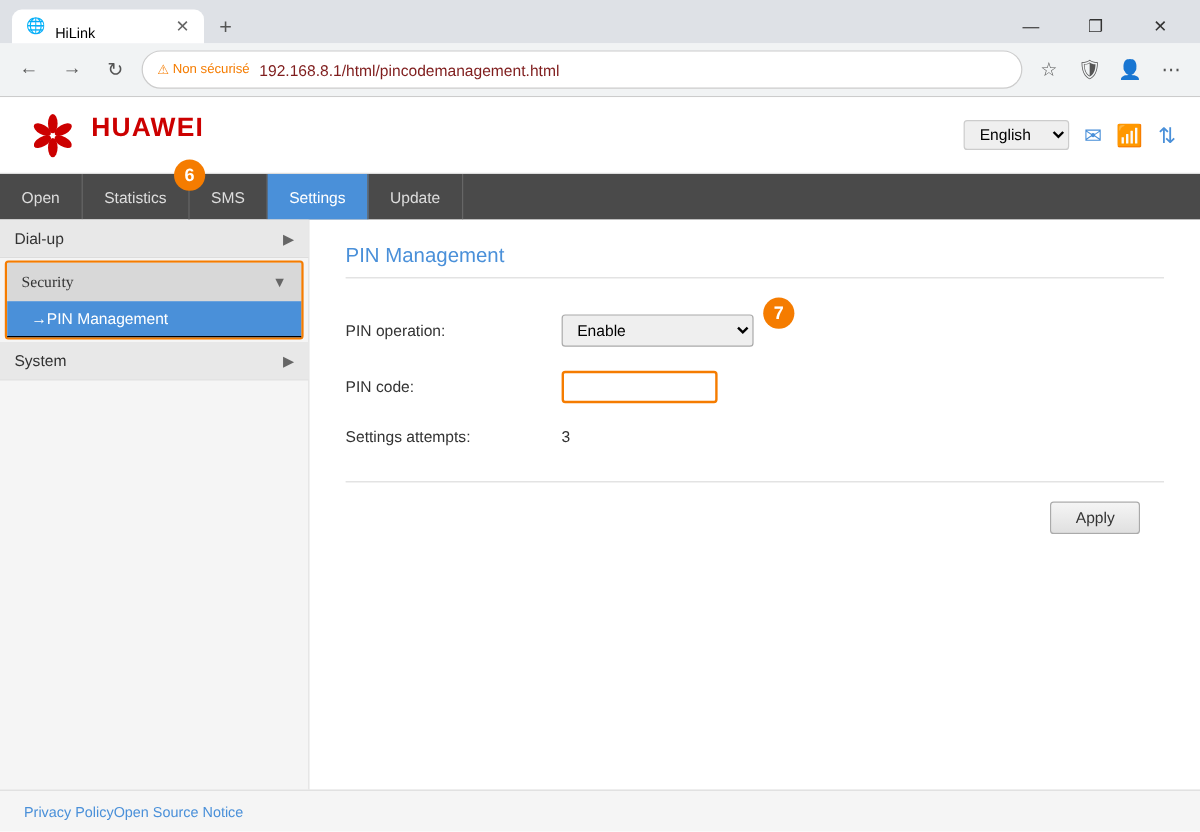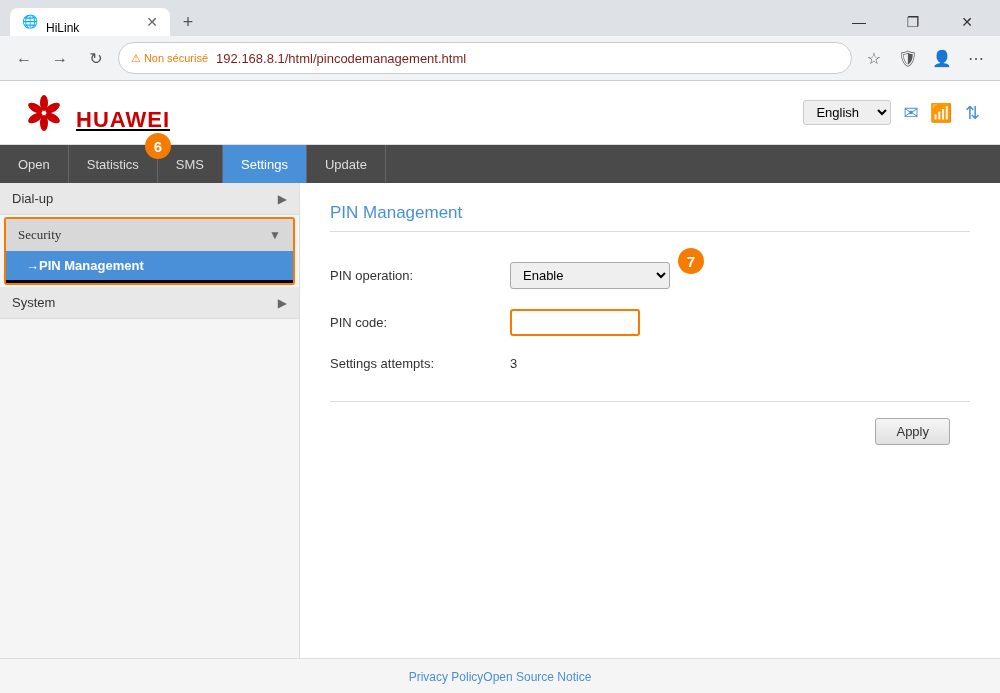--- a/index.html
+++ b/index.html
@@ -22,58 +22,58 @@
     .address-bar-security { font-size: 11px; color: #f57c00; display: flex; align-items: center; gap: 3px; }
     .address-bar-url { font-size: 13px; color: #7f1d1d; flex: 1; }
     .toolbar-right { display: flex; gap: 6px; align-items: center; }
     .toolbar-icon-btn { width: 28px; height: 28px; border-radius: 50%; border: none; background: none; cursor: pointer; display: flex; align-items: center; justify-content: center; color: #555; font-size: 16px; }
 
     
     .page-wrapper { height: calc(693px - 80px); display: flex; flex-direction: column; }
 
     
     .page-header { background: #fff; padding: 8px 20px; display: flex; align-items: center; justify-content: space-between; border-bottom: 1px solid #ddd; height: 64px; }
-    .logo-area { display: flex; align-items: flex-end; gap: 8px; text-decoration: underline; }
+    .logo-area { display: flex; align-items: flex-start; gap: 8px; }
     .logo-text { font-size: 22px; font-weight: bold; color: #cc0000; letter-spacing: 1px; }
     .header-right { display: flex; align-items: center; gap: 12px; }
     .lang-select { padding: 3px 8px; font-size: 13px; border: 1px solid #ccc; border-radius: 3px; }
     .header-icons { display: flex; gap: 12px; align-items: center; }
     .header-icon { color: #4a90d9; font-size: 18px; cursor: pointer; }
 
     
     .main-nav { background: #4a4a4a; display: flex; align-items: center; height: 38px; }
     .nav-item { color: #ddd; padding: 0 18px; height: 38px; display: flex; align-items: center; cursor: pointer; font-size: 13px; border-right: 1px solid #666; }
     .nav-item.active { background: #4a90d9; color: #fff; }
 
     
     .content-wrapper { display: flex; flex: 1; }
-    .sidebar { width: 300px; background: #f5f5f5; border-right: 1px solid #ddd; }
+    .sidebar { width: 258px; background: #f5f5f5; border-right: 1px solid #ddd; }
     .sidebar-section { border-bottom: 1px solid #ddd; }
     .sidebar-section-header { display: flex; align-items: center; justify-content: space-between; padding: 8px 12px; background: #e8e8e8; cursor: pointer; font-size: 13px; color: #333; }
     .sidebar-section-header.expanded { background: #d0d0d0; font-family: Liberation Serif, serif; }
     .sidebar-chevron { font-size: 12px; color: #666; }
-    .sidebar-sub-item { padding: 7px 12px 7px 20px; cursor: pointer; font-size: 13px; color: #333; border-bottom: 3px solid #000000; display: flex; align-items: flex-end; gap: 4px; font-weight: bold; }
+    .sidebar-sub-item { padding: 7px 12px 7px 20px; cursor: pointer; font-size: 13px; color: #333; border-bottom: 1px solid #000000; display: flex; align-items: flex-end; gap: 4px; }
     .sidebar-sub-item.active { background: #4a90d9; color: #fff; }
 
     
     .main-content { flex: 1; padding: 20px 30px; background: #fff; }
     .page-title { font-size: 17px; color: #4a90d9; font-weight: normal; margin-bottom: 20px; padding-bottom: 8px; border-bottom: 1px solid #ddd; }
     .form-table { width: 100%; margin-bottom: 20px; }
     .form-row { display: flex; align-items: center; padding: 10px 0; }
     .form-label { width: 180px; color: #333; font-size: 13px; }
     .form-control { }
     select.pin-operation { width: 160px; padding: 4px 8px; font-size: 13px; border: 1px solid #aaa; border-radius: 3px; }
     input.pin-code { width: 130px; padding: 4px 8px; font-size: 13px; border: 2px solid #f57c00; border-radius: 3px; }
     .remaining-value { font-size: 13px; color: #333; }
     .divider { border: none; border-top: 1px solid #ddd; margin: 10px 0 16px; }
     .apply-btn { background: linear-gradient(to bottom, #f5f5f5, #e0e0e0); border: 1px solid #aaa; padding: 5px 20px; font-size: 13px; cursor: pointer; border-radius: 3px; color: #333; }
     .btn-row { display: flex; justify-content: flex-end; padding-right: 20px; }
 
     
-    .page-footer { background: #f5f5f5; border-top: 1px solid #ddd; padding: 8px 20px; display: flex; align-items: center; justify-content: center; font-size: 12px; color: #666; height: 36px; }
+    .page-footer { background: #f5f5f5; border-top: 1px solid #ddd; padding: 8px 20px; display: flex; align-items: center; justify-content: flex-start; font-size: 12px; color: #666; height: 36px; }
   </style>
 </head>
 <body>
 
 <div class="browser-chrome">
   <div class="browser-titlebar">
     <div class="browser-tab">
       <span class="browser-tab-favicon">🌐</span>
       <span class="browser-tab-title">HiLink</span>
       <span class="browser-tab-close">✕</span>

